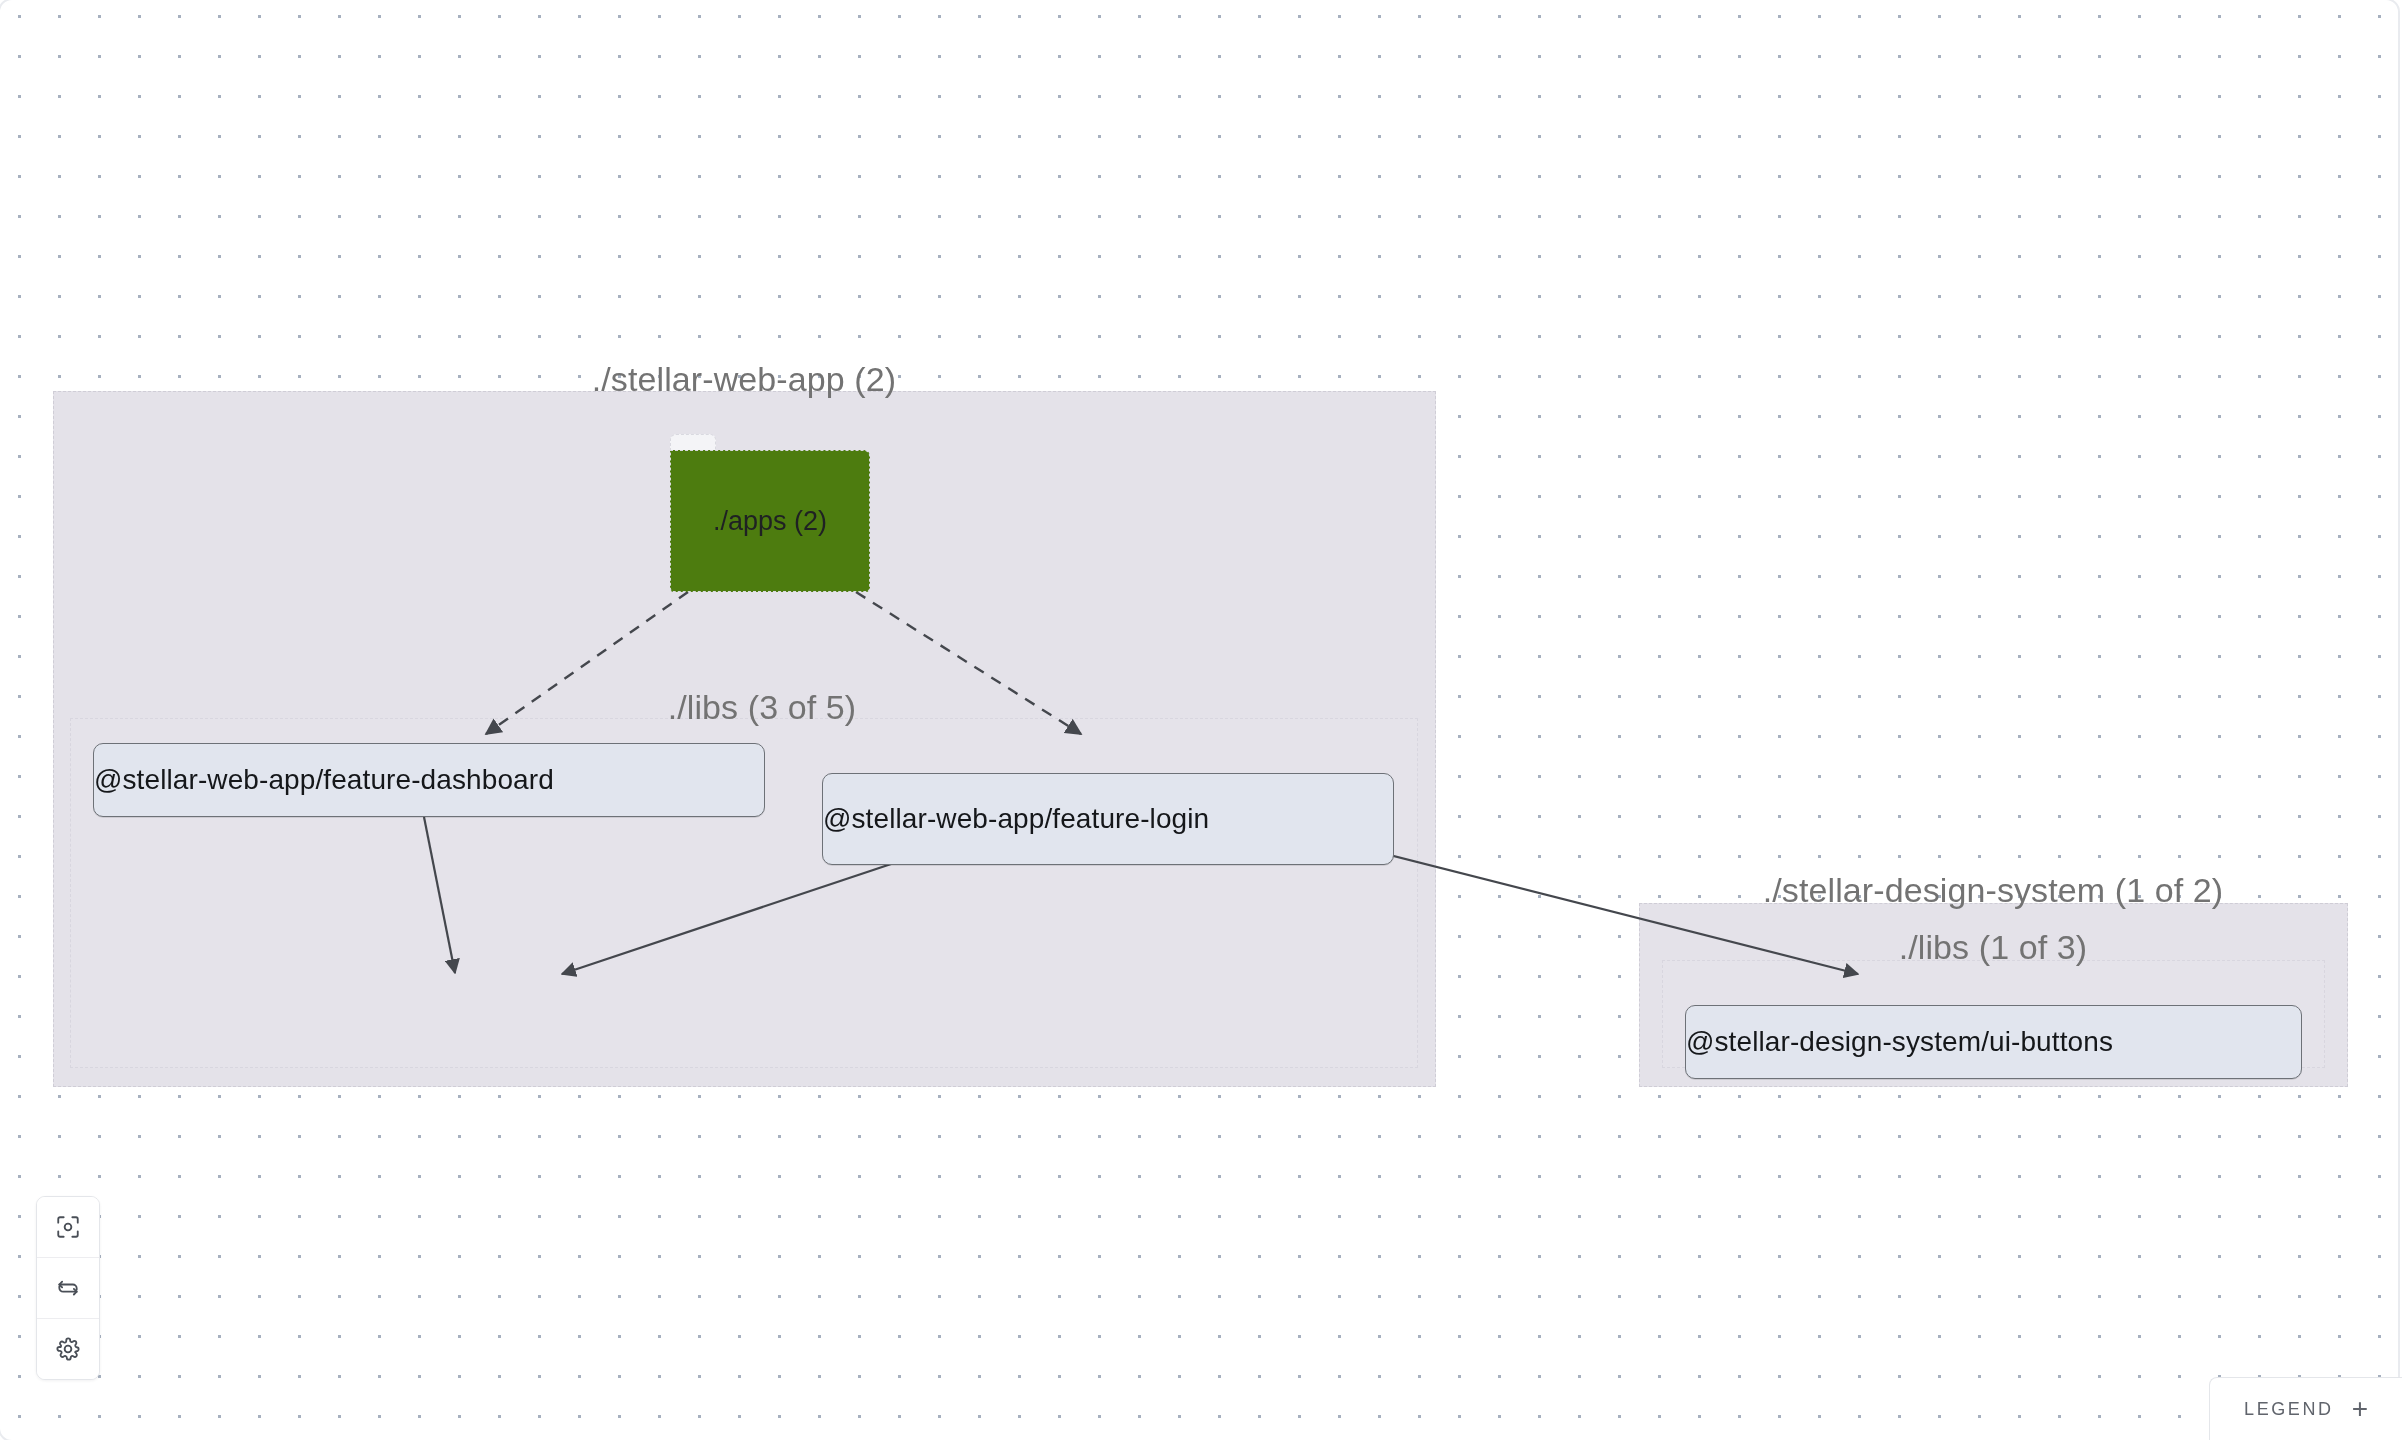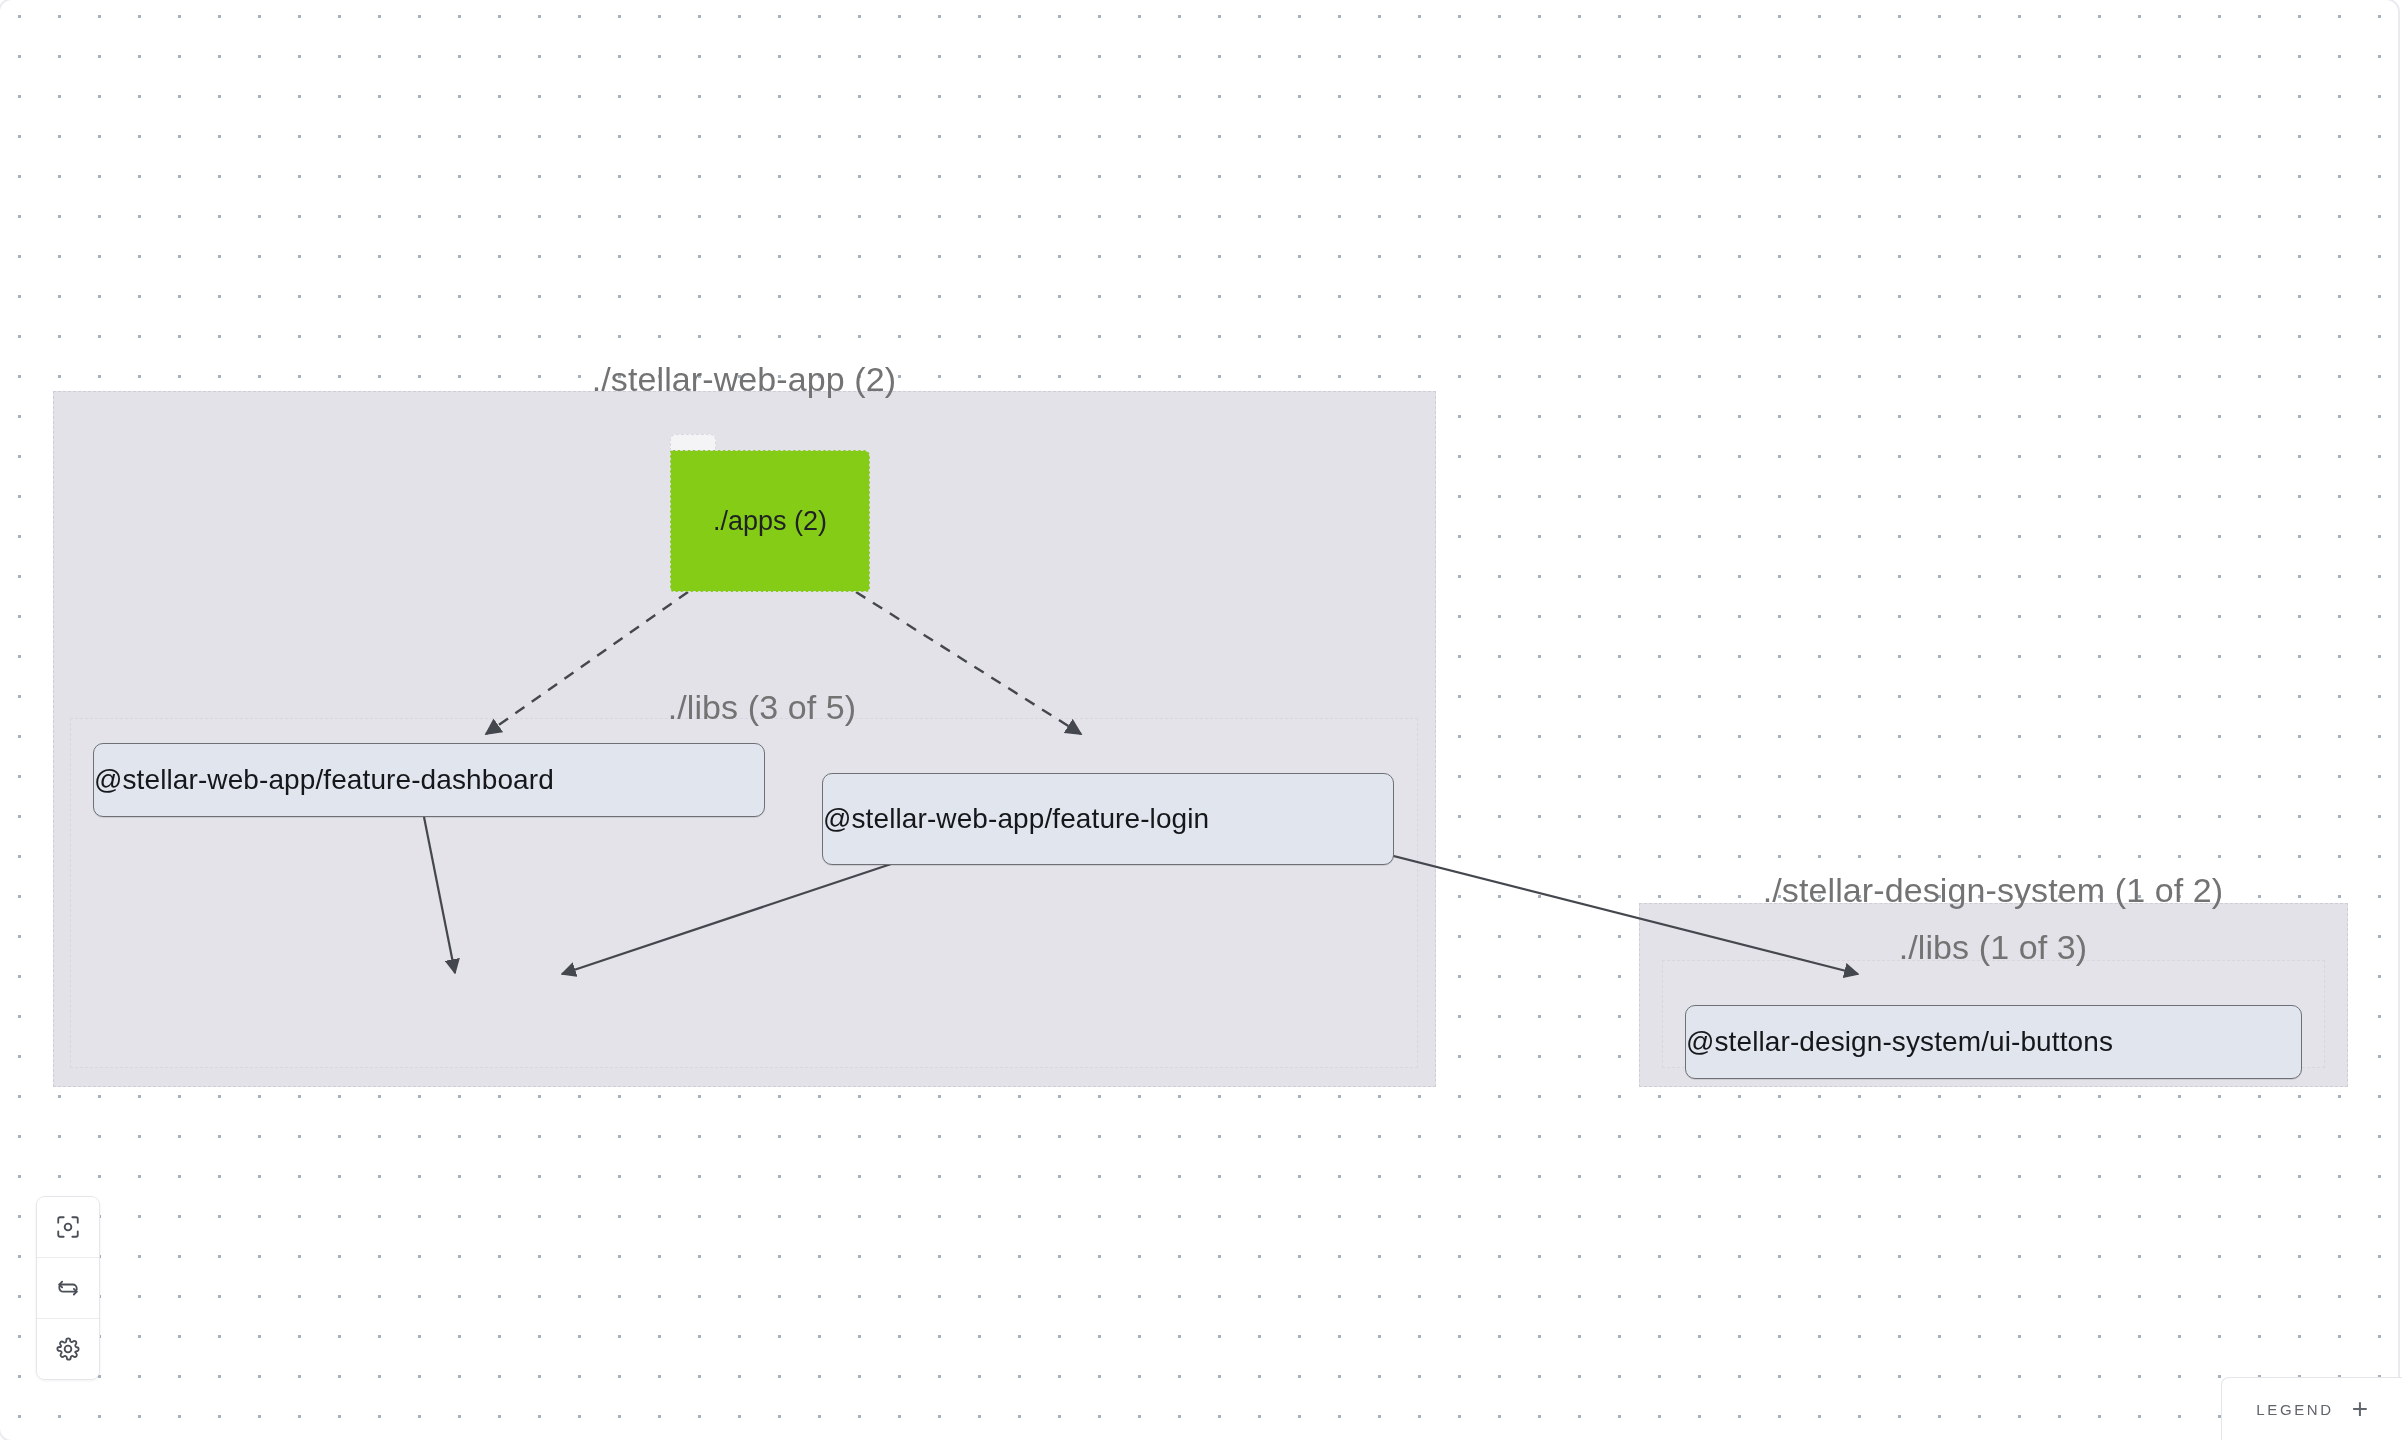--- a/index.html
+++ b/index.html
@@ -90,21 +90,21 @@
     border: 1.5px dashed #d9d9e0;
     border-bottom: none;
     border-radius: 6px 6px 0 0;
   }
   .folder-body {
     position: absolute;
     left: 0;
     top: 16px;
     right: 0;
     bottom: 0;
-    background: #84cc16;
+    background: #4d7c0f;
     border: 1.5px dashed #d9d9e0;
     border-radius: 0 6px 4px 4px;
     display: flex;
     align-items: center;
     justify-content: center;
   }
   .folder-label {
     color: #1f2123;
     font-size: 27px;
     white-space: nowrap;
@@ -164,21 +164,21 @@
     border: 1px solid #e4e6ea;
     border-right: none;
     border-bottom: none;
     border-radius: 8px 0 0 0;
     display: flex;
     align-items: center;
     gap: 18px;
     cursor: pointer;
   }
   .legend-text {
-    font-size: 15px;
+    font-size: 18px;
     letter-spacing: 2.6px;
     color: #60646c;
   }
   .legend-plus {
     font-size: 28px;
     color: #60646c;
     line-height: 1;
     font-weight: 300;
   }
 </style>

